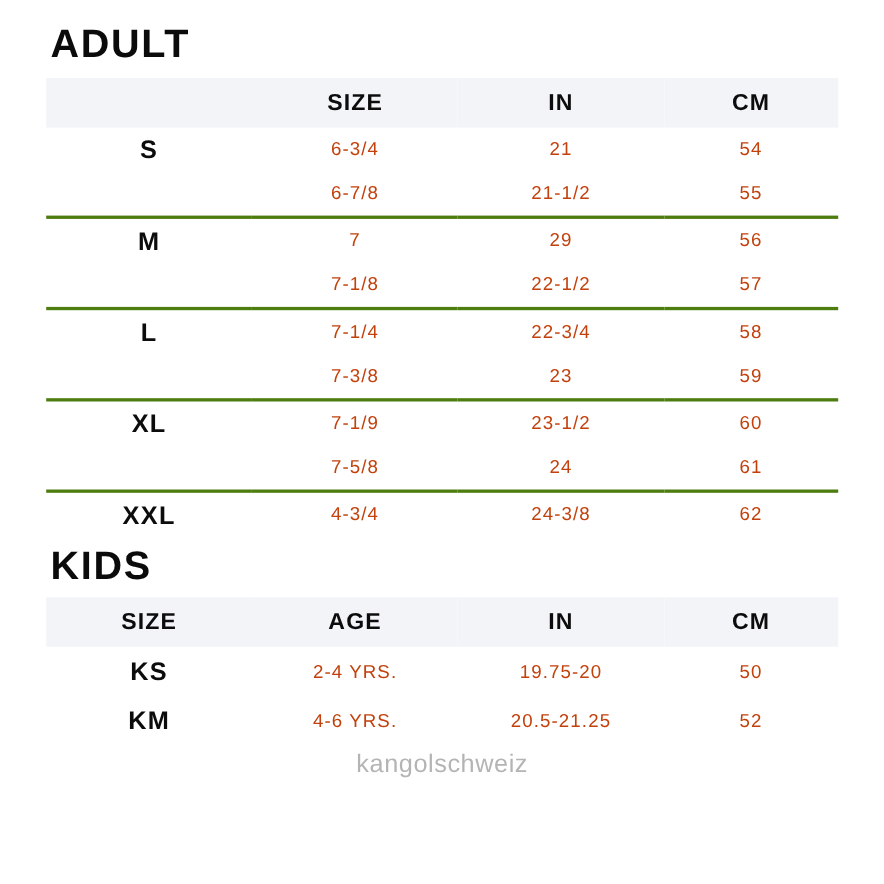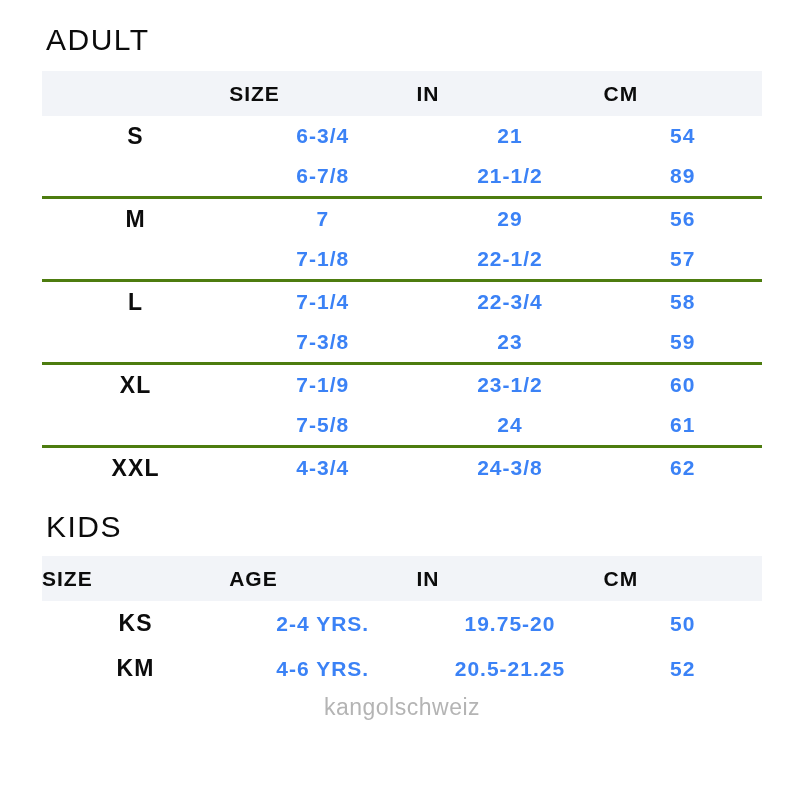--- a/index.html
+++ b/index.html
@@ -11,57 +11,57 @@
     position: relative;
     width: 804px;
     height: 804px;
     box-sizing: border-box;
     padding: 24px 42px 0 42px;
     background: #ffffff;
     font-family: "Liberation Sans", sans-serif;
     overflow: hidden;
   }
   .section-title {
-    font-size: 30px;
+    font-size: 36px;
     line-height: 32px;
-    font-weight: 400;
+    font-weight: 700;
     letter-spacing: 1.5px;
     color: #0b0b0b;
     margin: 0 0 15px 4px;
   }
   .kids-title {
-    margin-top: 23px;
+    margin-top: 10px;
     margin-bottom: 13px;
   }
   table.size-table {
     width: 720px;
     border-collapse: collapse;
     table-layout: fixed;
   }
   col.c-1 { width: 26%; }
   col.c-2 { width: 26%; }
   col.c-3 { width: 26%; }
   col.c-4 { width: 22%; }
   .size-table thead th {
     height: 45px;
     background: #f2f4f8;
     font-size: 21px;
     font-weight: 700;
     letter-spacing: 1px;
     color: #0c0c0c;
-    text-align: left;
+    text-align: center;
     vertical-align: middle;
     padding: 0;
   }
   .size-table tbody td {
     height: 40px;
-    font-size: 21px;
-    font-weight: 700;
+    font-size: 17px;
+    font-weight: 400;
     letter-spacing: 1px;
-    color: #3b82f6;
+    color: #c2410c;
     text-align: center;
     vertical-align: middle;
     padding: 0;
   }
   .kids-table tbody td {
     height: 45px;
   }
   .size-table td.size-label {
     font-weight: 700;
     letter-spacing: 1.2px;
@@ -106,21 +106,21 @@
       <tr>
         <td class="size-label">S</td>
         <td>6-3/4</td>
         <td>21</td>
         <td>54</td>
       </tr>
       <tr class="group-end">
         <td class="size-label"></td>
         <td>6-7/8</td>
         <td>21-1/2</td>
-        <td>89</td>
+        <td>55</td>
       </tr>
       <tr>
         <td class="size-label">M</td>
         <td>7</td>
         <td>29</td>
         <td>56</td>
       </tr>
       <tr class="group-end">
         <td class="size-label"></td>
         <td>7-1/8</td>

